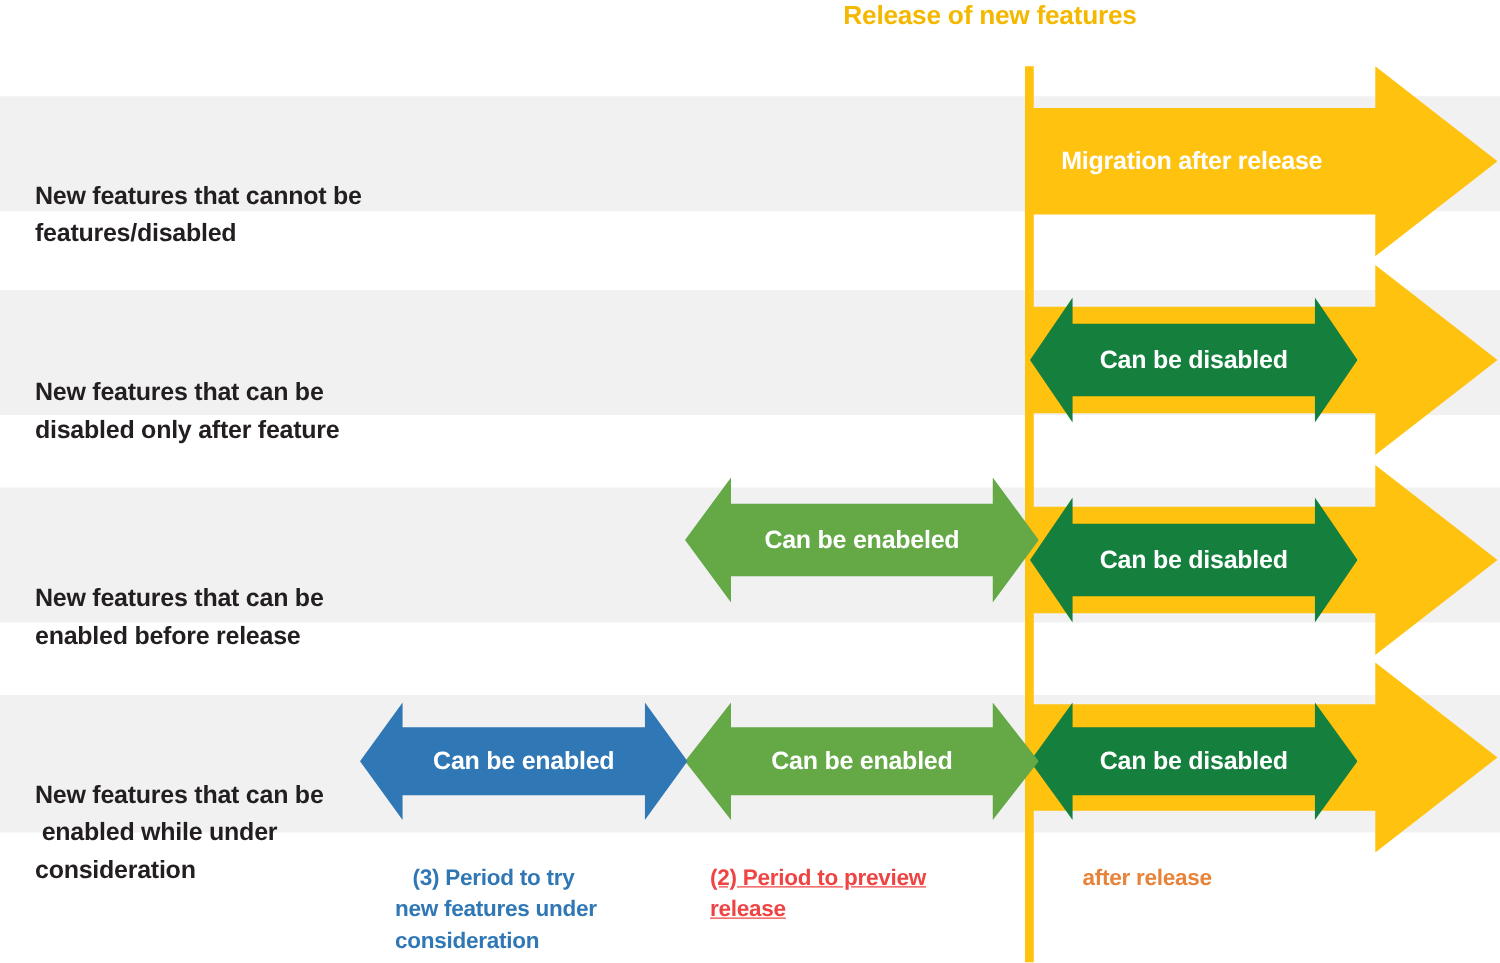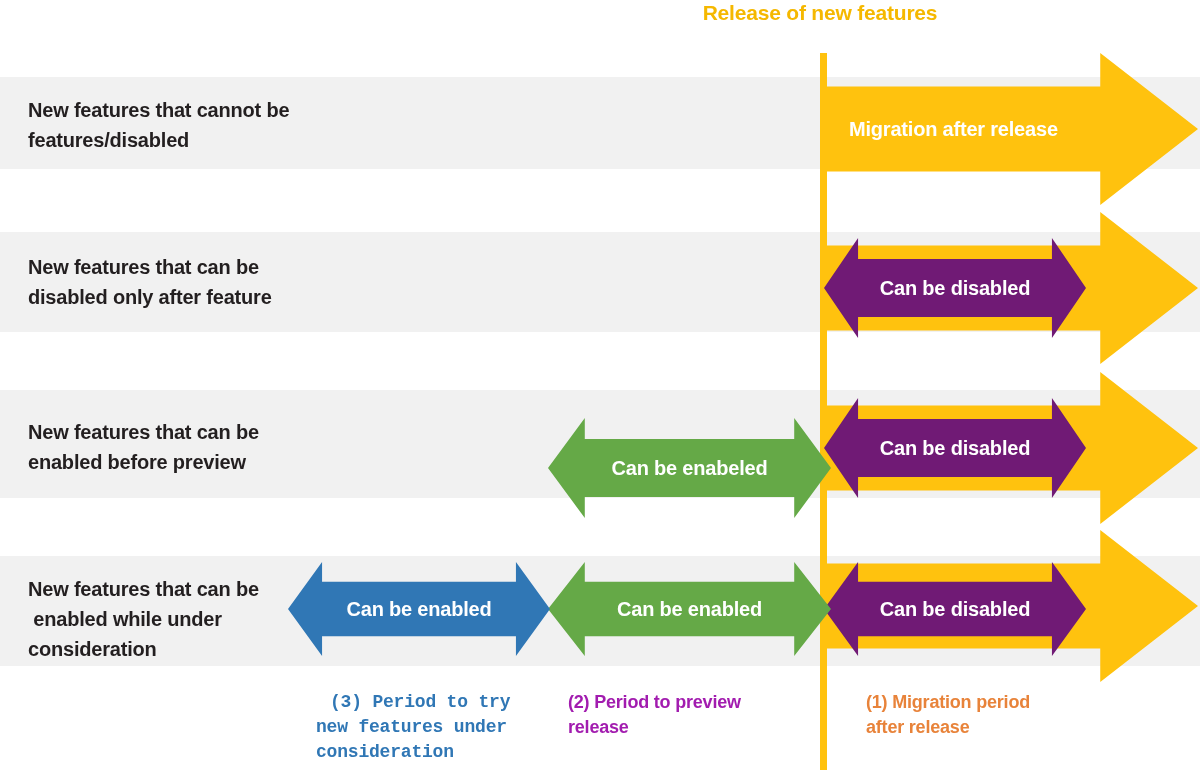--- a/index.html
+++ b/index.html
@@ -32,41 +32,42 @@
     top: 53px;
     width: 7px;
     height: 717px;
     background: #FFC20E;
   }
 
   
   .title {
     position: absolute;
     top: 0px;
-    left: 600px;
+    left: 572px;
     width: 440px;
     text-align: center;
     color: #F5B800;
     font-size: 21px;
     font-weight: bold;
     letter-spacing: -0.2px;
     line-height: 26px;
     white-space: nowrap;
   }
 
   
   .row-label {
     position: absolute;
     left: 28px;
     width: 430px;
     color: #231f20;
     font-size: 20px;
     font-weight: bold;
     line-height: 30px;
     letter-spacing: -0.2px;
+    margin-top: 47px;
   }
   .row-label .ln { display: block; white-space: pre; }
 
   
   .arrow {
     position: absolute;
     display: flex;
     align-items: center;
     color: #ffffff;
     font-size: 20px;
@@ -80,35 +81,35 @@
   .arrow-right {
     background: #FFC20E;
     clip-path: polygon(0 22%, 74% 22%, 74% 0, 100% 50%, 74% 100%, 74% 78%, 0 78%);
   }
   
   .arrow-double {
     clip-path: polygon(
       0% 50%, 13% 0%, 13% 21%, 87% 21%, 87% 0%,
       100% 50%, 87% 100%, 87% 79%, 13% 79%, 13% 100%);
   }
-  .c-orange { background: #701a75; align-items: center; }
+  .c-orange { background: #15803d; align-items: center; }
   .c-green  { background: #65A947; }
   .c-blue   { background: #3077B5; }
 
   
   .legend {
     position: absolute;
     font-size: 18px;
     font-weight: bold;
     line-height: 25px;
     letter-spacing: -0.2px;
   }
   .legend .ln { display: block; white-space: pre; }
-  .lg-blue   { color: #3077B5; font-family: Liberation Mono, monospace; }
-  .lg-green  { color: #a21caf; }
+  .lg-blue   { color: #3077B5; }
+  .lg-green  { color: #ef4444; text-decoration: underline; }
   .lg-orange { color: #E8833A; }
 </style>
 </head>
 <body>
 
 <div id="stage">
 
   <div class="band" style="top:77px;height:92px;"></div>
   <div class="band" style="top:232px;height:100px;"></div>
   <div class="band" style="top:390px;height:108px;"></div>
@@ -130,27 +131,27 @@
     <span class="ln">New features that can be</span>
     <span class="ln">disabled only after feature</span>
   </div>
   <div class="arrow arrow-right" style="left:822px; top:212px; width:376px; height:152px;"></div>
   <div class="arrow arrow-double c-orange" style="left:824px; top:238px; width:262px; height:100px; justify-content:center;">
     <span class="lbl">Can be disabled</span>
   </div>
 
   <div class="row-label" style="top:417px;">
     <span class="ln">New features that can be</span>
-    <span class="ln">enabled before preview</span>
+    <span class="ln">enabled before release</span>
   </div>
   <div class="arrow arrow-right" style="left:822px; top:372px; width:376px; height:152px;"></div>
   <div class="arrow arrow-double c-orange" style="left:824px; top:398px; width:262px; height:100px; justify-content:center;">
     <span class="lbl">Can be disabled</span>
   </div>
-  <div class="arrow arrow-double c-green" style="left:548px; top:418px; width:283px; height:100px; justify-content:center;align-items:center;">
+  <div class="arrow arrow-double c-green" style="left:548px; top:382px; width:283px; height:100px; justify-content:center;align-items:center;">
     <span class="lbl">Can be enabeled</span>
   </div>
 
   <div class="row-label" style="top:574px;">
     <span class="ln">New features that can be</span>
     <span class="ln"> enabled while under</span>
     <span class="ln">consideration</span>
   </div>
   <div class="arrow arrow-right" style="left:822px; top:530px; width:376px; height:152px;"></div>
   <div class="arrow arrow-double c-orange" style="left:824px; top:562px; width:262px; height:94px; justify-content:center;">
@@ -168,17 +169,16 @@
     <span class="ln" style="padding-left:12px;">new features under</span>
     <span class="ln" style="padding-left:12px;">consideration</span>
   </div>
 
   <div class="legend lg-green" style="left:568px; top:690px; width:250px;">
     <span class="ln">(2) Period to preview</span>
     <span class="ln">release</span>
   </div>
 
   <div class="legend lg-orange" style="left:866px; top:690px; width:260px;">
-    <span class="ln">(1) Migration period</span>
     <span class="ln">after release</span>
   </div>
 
 </div>
 
 </body></html>

